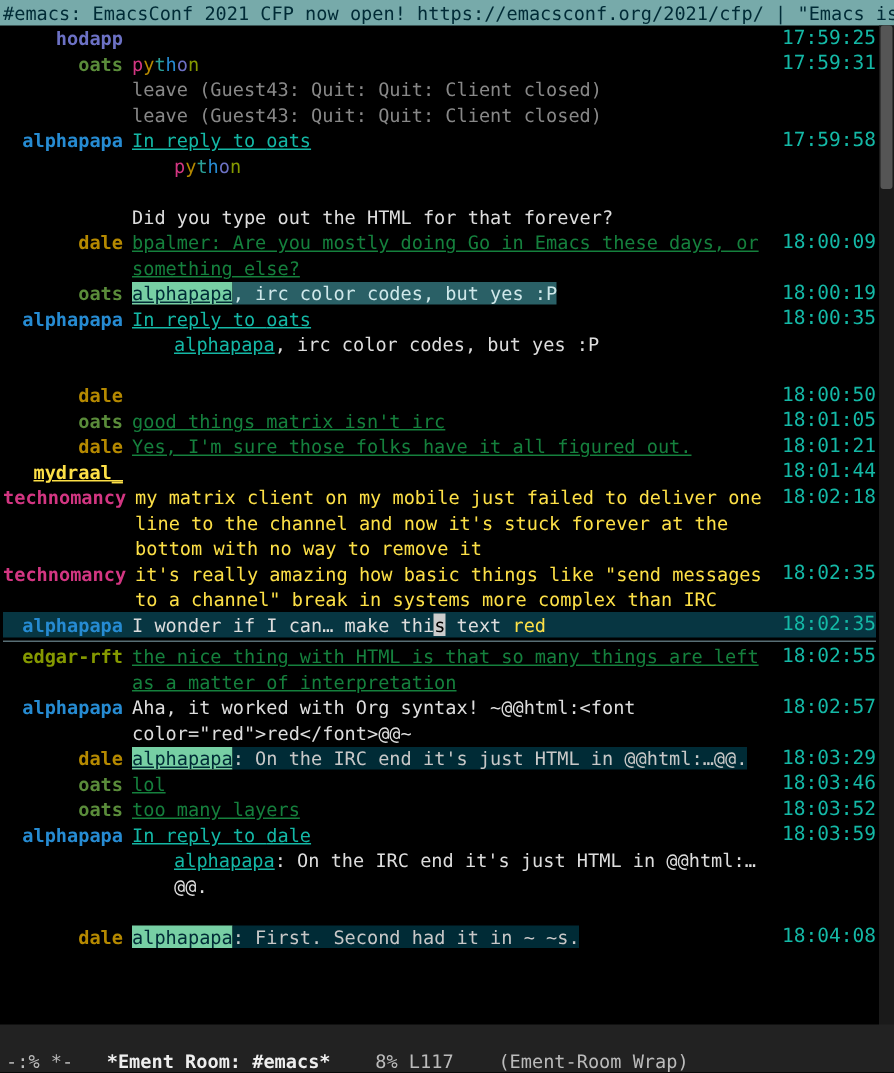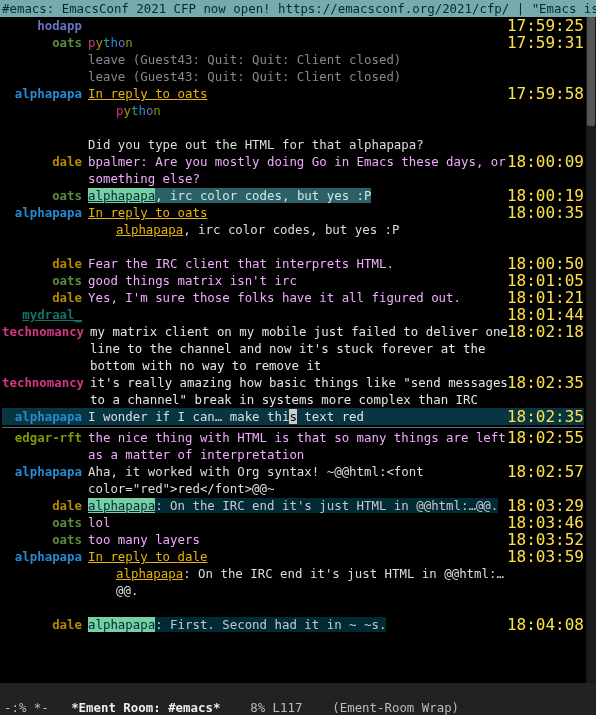--- a/index.html
+++ b/index.html
@@ -41,47 +41,47 @@
     padding-right: 6px;
     font-weight: bold;
     white-space: nowrap;
   }
   .msg {
     flex: 1 1 auto;
     padding-right: 64px;
     word-break: break-word;
   }
   .msg .indent { padding-left: 28px; display: block; }
-  .msg-orange { color: #f0abfc; }
-  .msg-red { color: #e5e5e5; }
+  .msg-orange { color: #15803d; text-decoration: underline; }
+  .msg-red { color: #fde047; }
   .msg-purple { color: #9d5bd8; }
   .msg-grey { color: #888; }
   .msg-white { color: #ddd; }
   .pyth .p1 { color: #d33682; }
   .pyth .p2 { color: #b58900; }
   .pyth .p3 { color: #2aa198; }
   .pyth .p4 { color: #268bd2; }
   .pyth .p5 { color: #6c71c4; }
   .pyth .p6 { color: #859900; }
   .ts {
     position: absolute;
     right: 0;
     top: 0;
-    color: #fde047;
-    font-size: 16px;
+    color: #14b8a6;
+    font-size: 13px;
     text-align: right;
   }
   .nick-hodapp { color: #6c71c4; }
   .nick-oats { color: #5a8c3a; }
   .nick-alphapapa { color: #268bd2; }
   .nick-dale { color: #b58900; }
-  .nick-mydraal { color: #0f766e; text-decoration: underline; }
+  .nick-mydraal { color: #fde047; text-decoration: underline; }
   .nick-technomancy { color: #d33682; }
   .nick-edgar { color: #859900; }
-  a.link { color: #eab308; text-decoration: underline; text-align: center; }
+  a.link { color: #14b8a6; text-decoration: underline; text-align: center; }
   .hl-nick-ap { background: #77cfa4; color: #002b36; text-decoration: underline; }
   .hl-nick-ap-noul { background: #77cfa4; color: #002b36; }
   .hl-wrap-msg { background: #2a6066; color: #cfe8ea; }
   .hl-wrap-dark { background: #002b36; color: #c8c8c8; }
   .cursor { background: #ccc; color: #000; }
   .hl-line { background: #073642; }
   .spacer { height: 17px; }
   hr.sep { border: none; border-top: 1px solid #586e75; margin: 2px 0 1px 0; }
   #modeline {
     position: absolute;
@@ -138,21 +138,21 @@
     </div>
     <div class="row">
       <div class="nick "></div>
       <div class="msg">
         <span class="indent"><span class="pyth"><span class="p1">p</span><span class="p2">y</span><span class="p3">t</span><span class="p4">h</span><span class="p5">o</span><span class="p6">n</span></span></span>
       </div>
     </div>
     <div class="spacer"></div>
     <div class="row">
       <div class="nick "></div>
-      <div class="msg"><span class="msg-white">Did you type out the HTML for that alphapapa?</span></div>
+      <div class="msg"><span class="msg-white">Did you type out the HTML for that forever?</span></div>
     </div>
     <div class="row">
       <div class="nick nick-dale">dale</div>
       <div class="msg"><span class="msg-orange">bpalmer: Are you mostly doing Go in Emacs these days, or something else?</span></div>
       <div class="ts">18:00:09</div>
     </div>
     <div class="row">
       <div class="nick nick-oats">oats</div>
       <div class="msg"><span class="hl-nick-ap">alphapapa</span><span class="hl-wrap-msg">, irc color codes, but yes :P</span></div>
       <div class="ts">18:00:19</div>
@@ -164,21 +164,20 @@
     </div>
     <div class="row">
       <div class="nick "></div>
       <div class="msg">
         <span class="indent"><a class="link link">alphapapa</a><span class="msg-white">, irc color codes, but yes :P</span></span>
       </div>
     </div>
     <div class="spacer"></div>
     <div class="row">
       <div class="nick nick-dale">dale</div>
-      <div class="msg"><span class="msg-orange">Fear the IRC client that interprets HTML.</span></div>
       <div class="ts">18:00:50</div>
     </div>
     <div class="row">
       <div class="nick nick-oats">oats</div>
       <div class="msg"><span class="msg-orange">good things matrix isn't irc</span></div>
       <div class="ts">18:01:05</div>
     </div>
     <div class="row">
       <div class="nick nick-dale">dale</div>
       <div class="msg"><span class="msg-orange">Yes, I'm sure those folks have it all figured out.</span></div>

